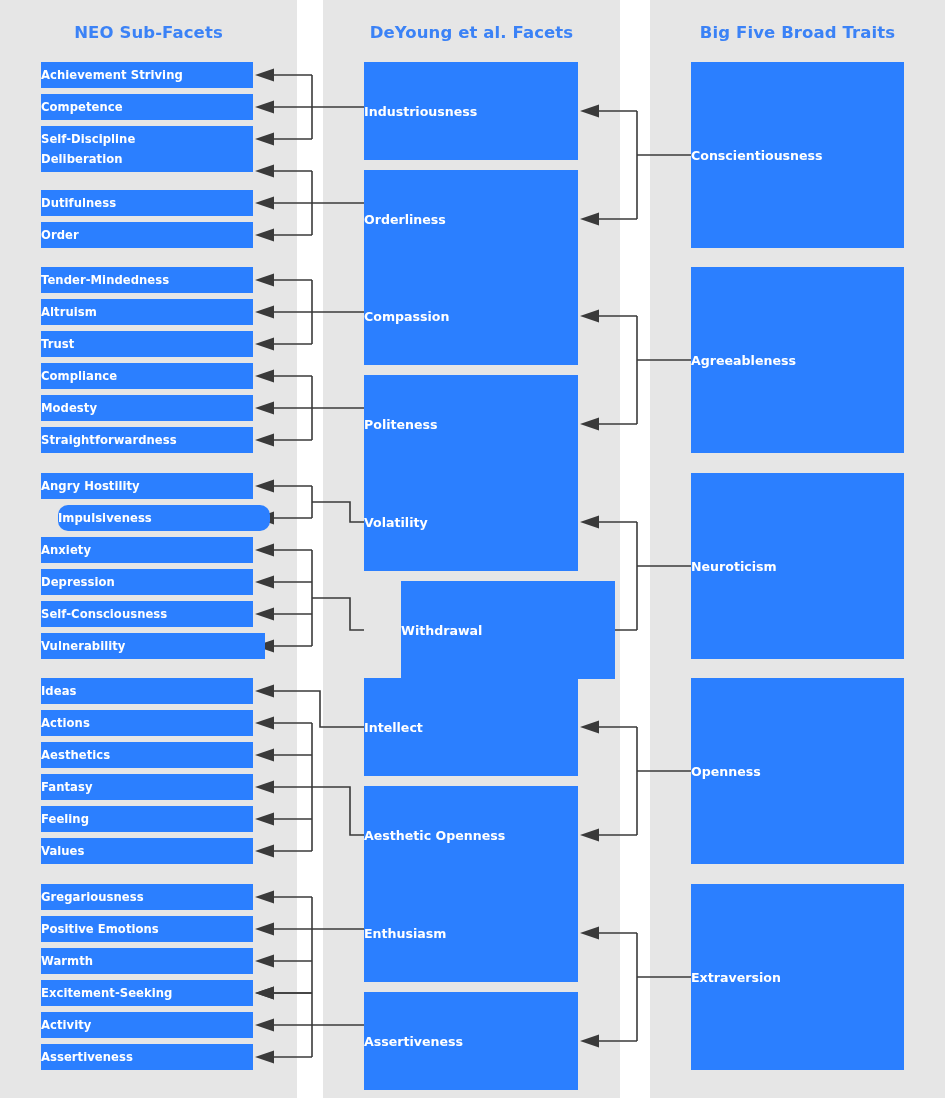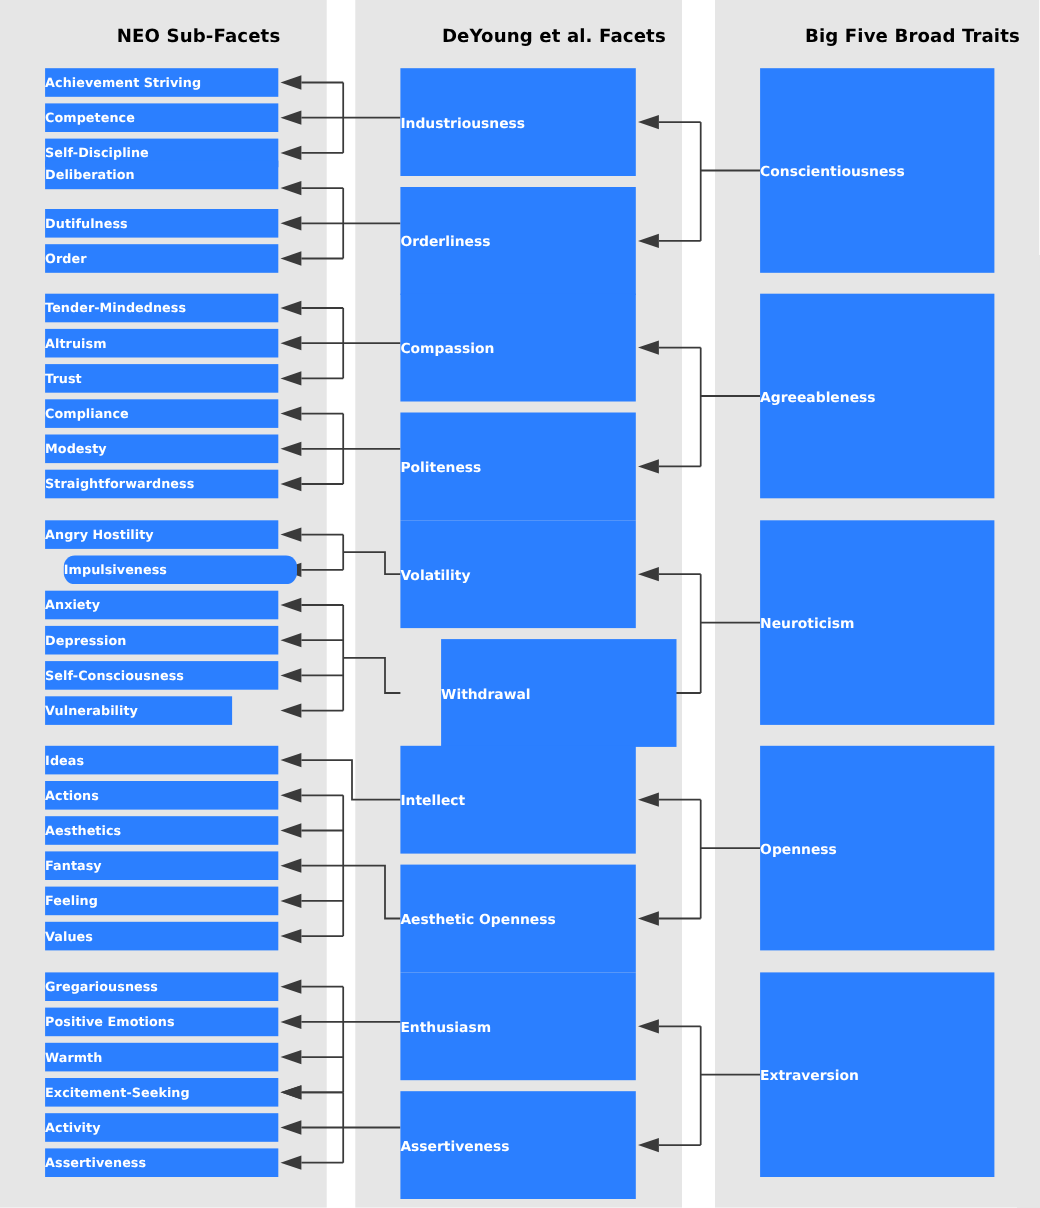--- a/index.html
+++ b/index.html
@@ -12,28 +12,27 @@
   }
   #stage{position:absolute;left:0;top:0;width:945px;height:1098px;}
 
   .band{position:absolute;top:0;height:1098px;background:#e6e6e6;}
   #band-left{left:0;width:297px;}
   #band-mid{left:323px;width:297px;}
   #band-right{left:650px;width:295px;}
 
   .col-header{
     position:absolute;
-    color:#000000;
+    color:#3b82f6;
     font-size:16.5px;
     font-weight:bold;
     letter-spacing:0.1px;
     text-align:center;
     top:23px;
     white-space:nowrap;
-    padding-left:32px;
   }
   #hdr-left{left:0;width:297px;}
   #hdr-mid{left:323px;width:297px;}
   #hdr-right{left:650px;width:295px;}
 
   .node{
     position:absolute;
     background:#2b7fff;
     color:#ffffff;
     display:flex;
@@ -249,21 +248,21 @@
       </div>
       <div class="node sub" style="left: 41px; top: 537px; width: 212px; height: 26px;">
         <span>Anxiety</span>
       </div>
       <div class="node sub" style="left: 41px; top: 569px; width: 212px; height: 26px;">
         <span>Depression</span>
       </div>
       <div class="node sub" style="left: 41px; top: 601px; width: 212px; height: 26px;">
         <span>Self-Consciousness</span>
       </div>
-      <div class="node sub" style="left: 41px; top: 633px; width: 170px; height: 26px;">
+      <div class="node sub" style="left: 41px; top: 633px; width: 224px; height: 26px;">
         <span>Vulnerability</span>
       </div>
       <div class="node facet" style="left: 364px; top: 473px; width: 214px; height: 98px;">
         <span>Volatility</span>
       </div>
       <div class="node facet" style="left: 364px; top: 581px; width: 214px; height: 98px; margin-left: 37px;">
         <span>Withdrawal</span>
       </div>
       <div class="node trait" style="left: 691px; top: 473px; width: 213px; height: 186px;">
         <span>Neuroticism</span>

